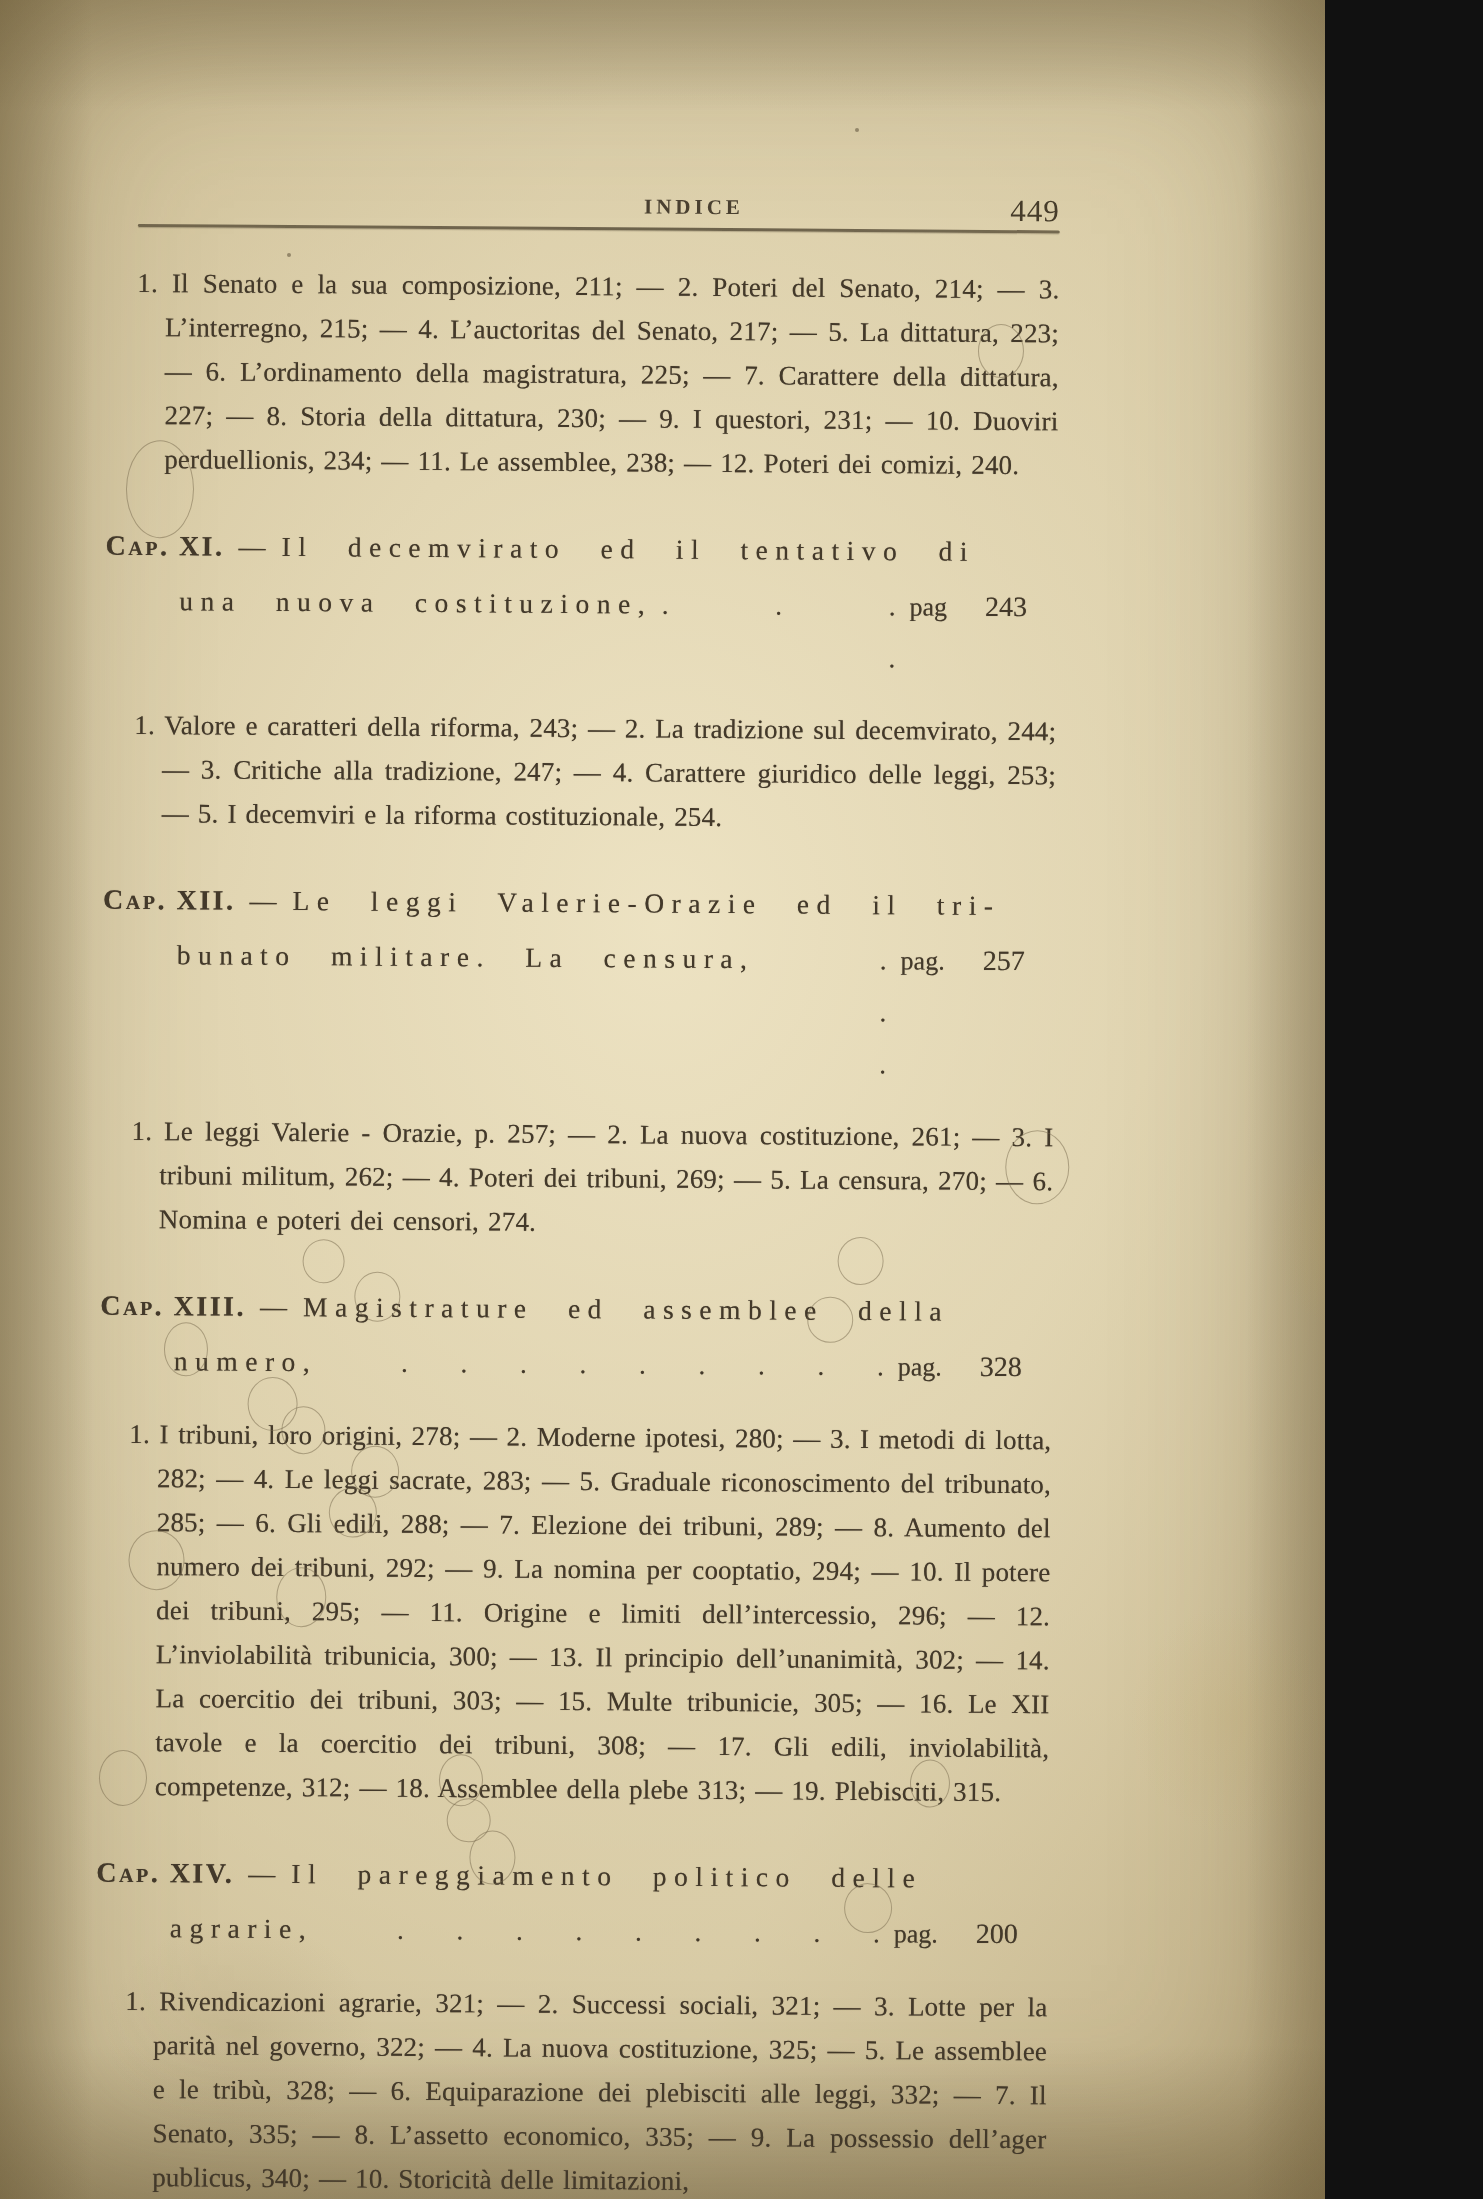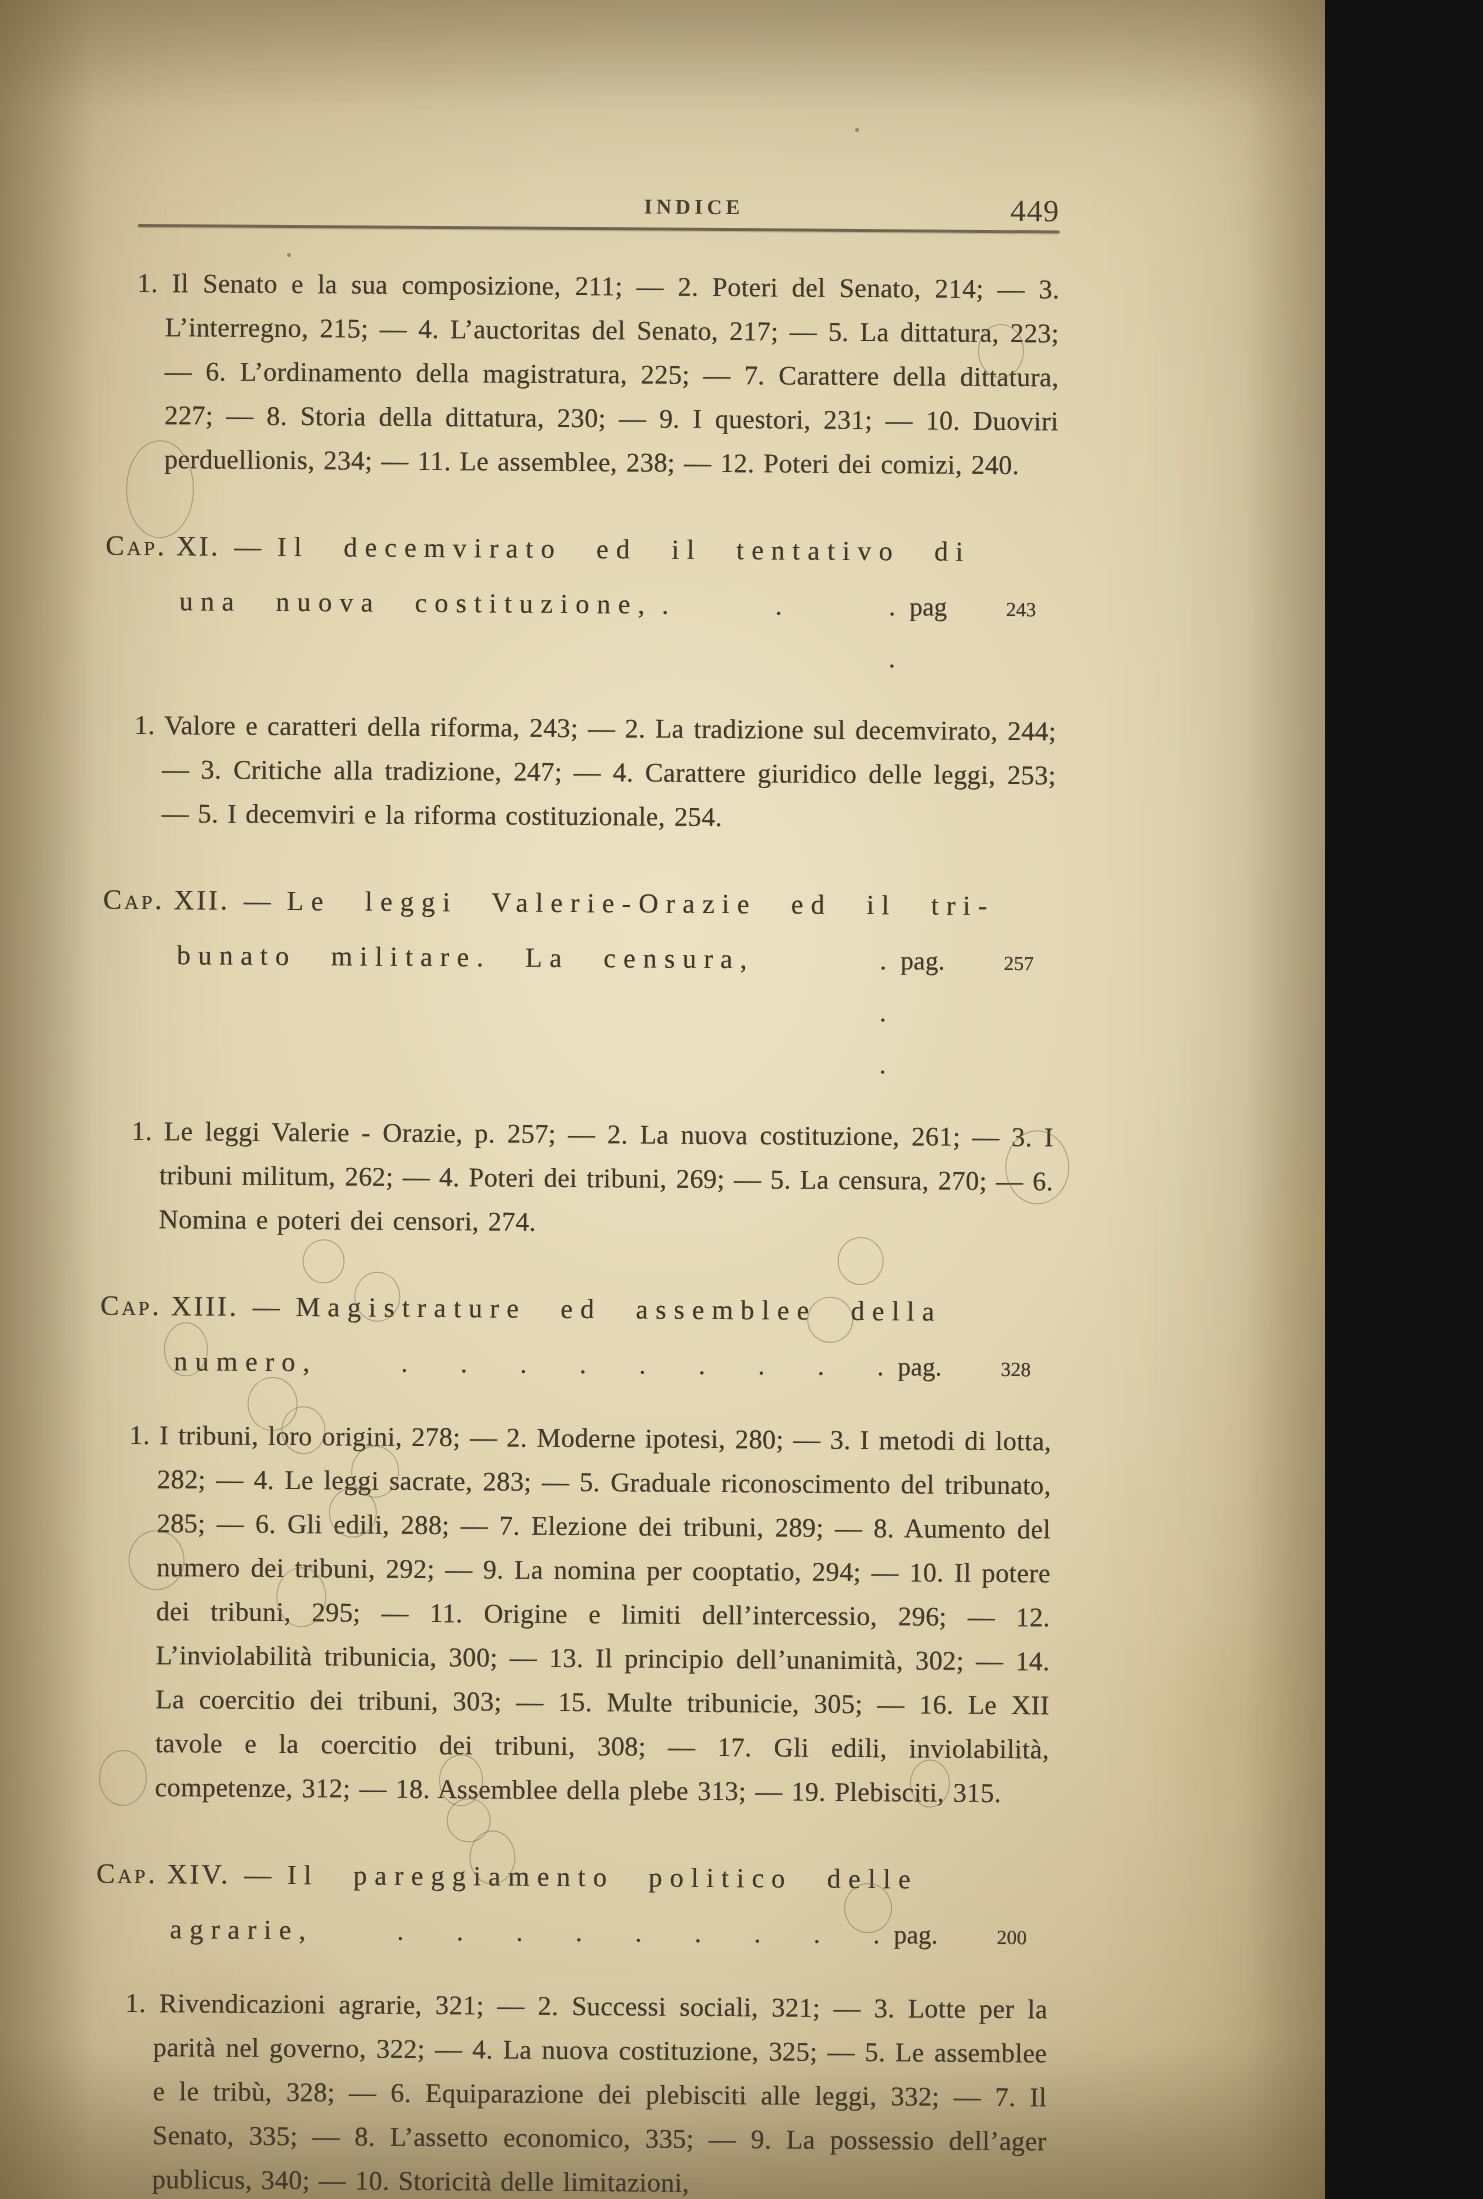--- a/index.html
+++ b/index.html
@@ -42,28 +42,28 @@
   .entry {
     font-size:27px; line-height:44px; text-align:justify;
     letter-spacing:.2px; word-spacing:2px;
     padding-left:28px; text-indent:-28px; margin-top:24px;
     text-shadow:0 0 .7px rgba(67,57,42,.65);
   }
   .entry.first { margin-top:34px; }
 
   .chapter { margin-top:40px; text-shadow:0 0 .7px rgba(67,57,42,.6); }
   .chapter-line1 { margin-left:-30px; line-height:50px; white-space:nowrap; }
-  .cap-label { font-size:28px; font-variant:small-caps; letter-spacing:2.5px; }
+  .cap-label { font-size:28px; font-variant:small-caps; letter-spacing:2.5px;font-weight:bold; }
   .cap-dash { margin:0 16px 0 14px; font-size:27px; }
   .chapter-title, .chapter-title2 { font-size:27.5px; letter-spacing:7.5px; word-spacing:20px; }
   .chapter-line2 { display:flex; align-items:baseline; margin-left:44px; line-height:52px; }
   .leaders { flex:1; text-align:right; padding-right:14px; font-size:27px; letter-spacing:0; }
   .l4 { word-spacing:100px; } .l3 { word-spacing:125px; } .l9 { word-spacing:46px; }
   .pag-label { font-size:26px; margin-right:38px; }
-  .pag-num { font-size:20px; width:72px; text-align:center; }
+  .pag-num { font-size:28px; width:72px; text-align:left; }
 
   .pc { position:absolute; border:1.6px solid rgba(118,104,76,.5); border-radius:50%; pointer-events:none; }
   .stain { position:absolute; border-radius:50%; pointer-events:none; }
   .speck { position:absolute; width:4px; height:4px; border-radius:50%; background:rgba(80,68,45,.5); }
 </style>
 </head>
 <body>
 
 <div class="page">
 

